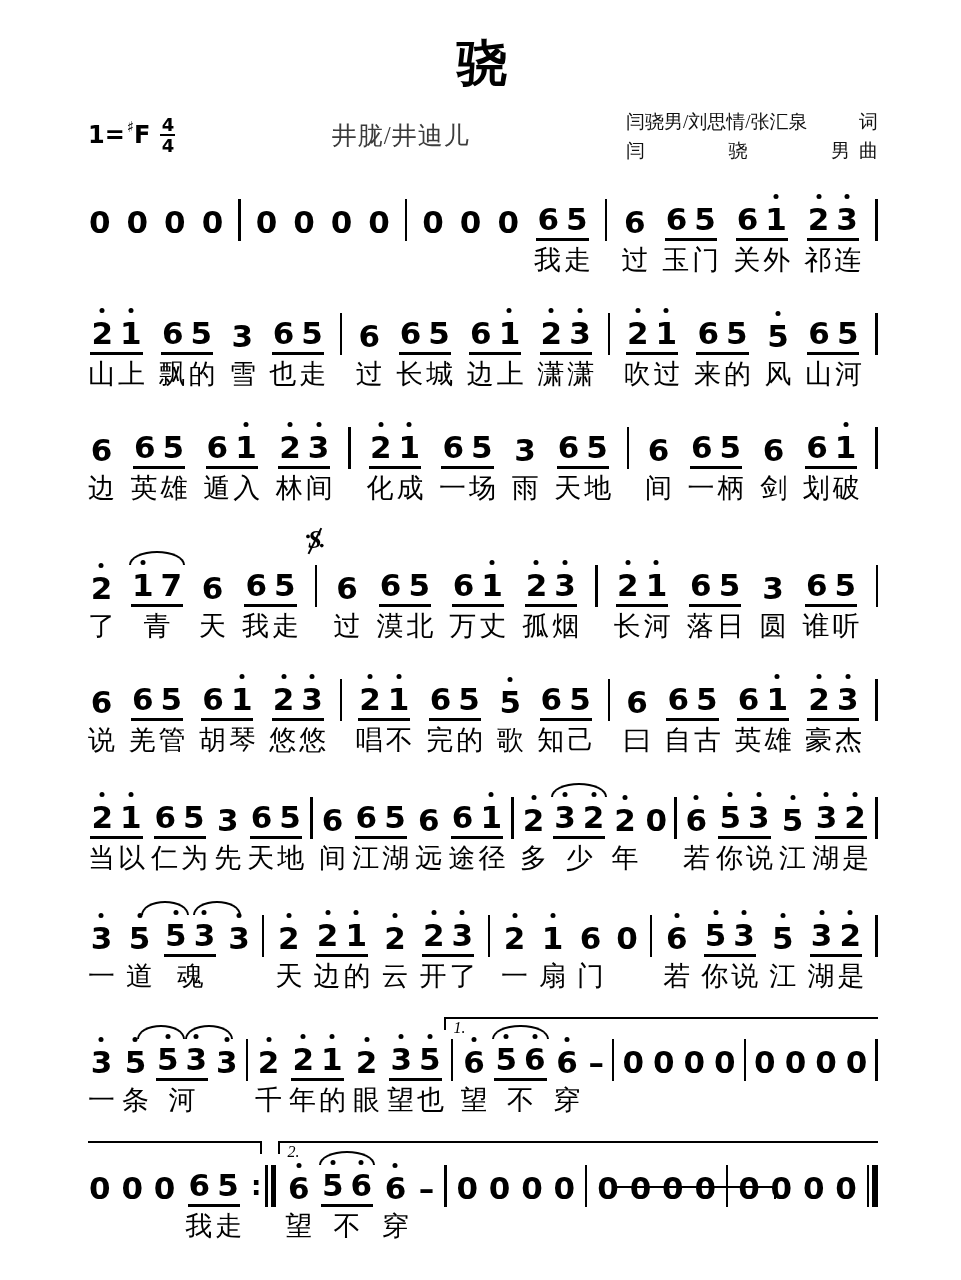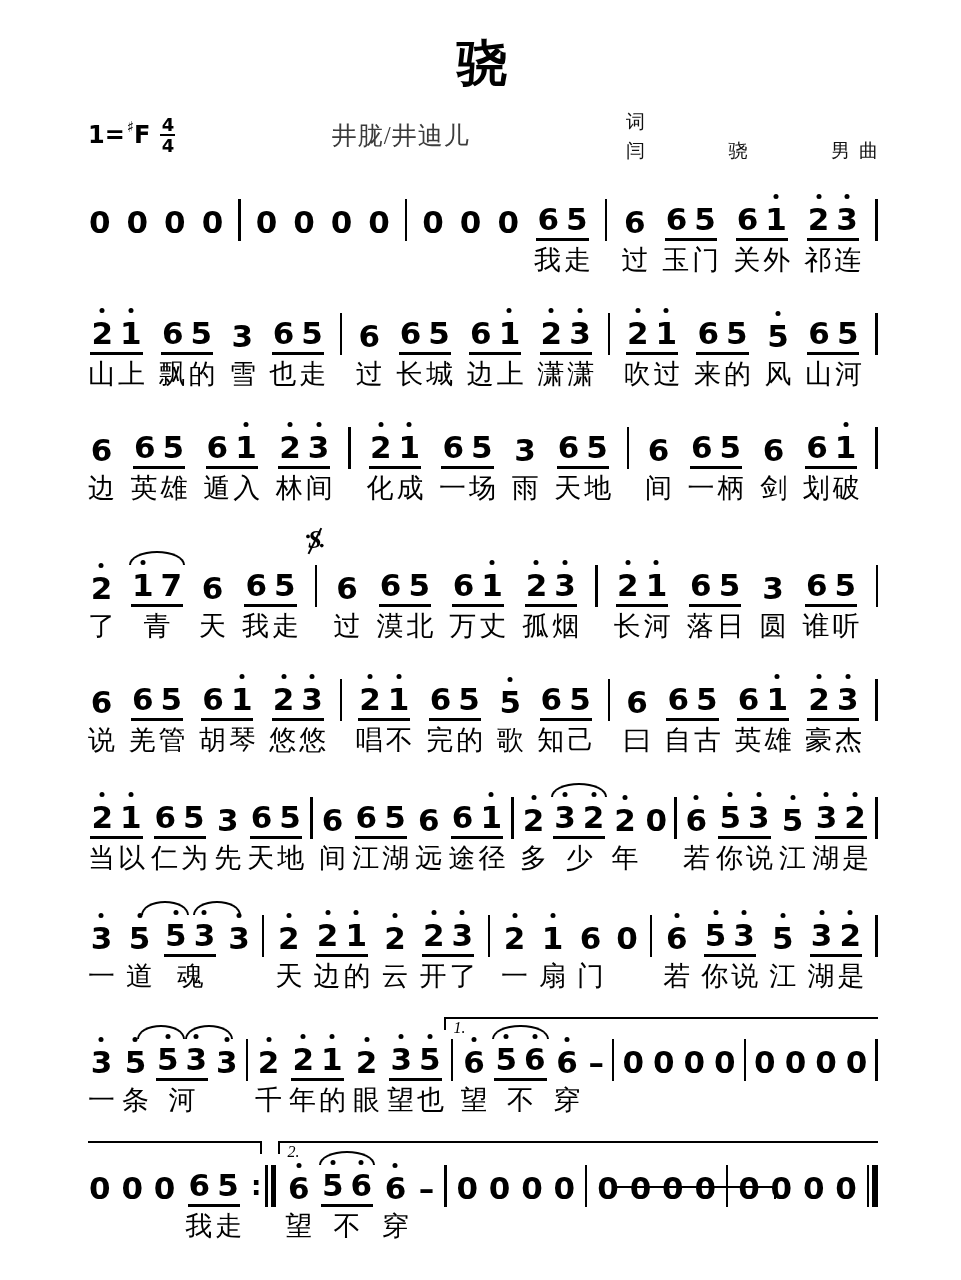--- a/index.html
+++ b/index.html
@@ -59,20 +59,21 @@
         <span>F</span>
       <span class="meter">
         <span>4</span>
         <span class="fracbar"></span>
         <span>4</span>
       </span>
     </div>
     <div class="artist">井胧/井迪儿</div>
     <div class="credits">
       <div class="credit-row">
+        <span>闫骁男/刘思情/张汇泉</span>
         <span>词</span>
       </div>
       <div class="credit-row">
         <span>闫</span>
         <span>骁</span>
         <span class="grp"><span>男</span><span class="role">曲</span></span>
       </div>
     </div>
   </div>
 

